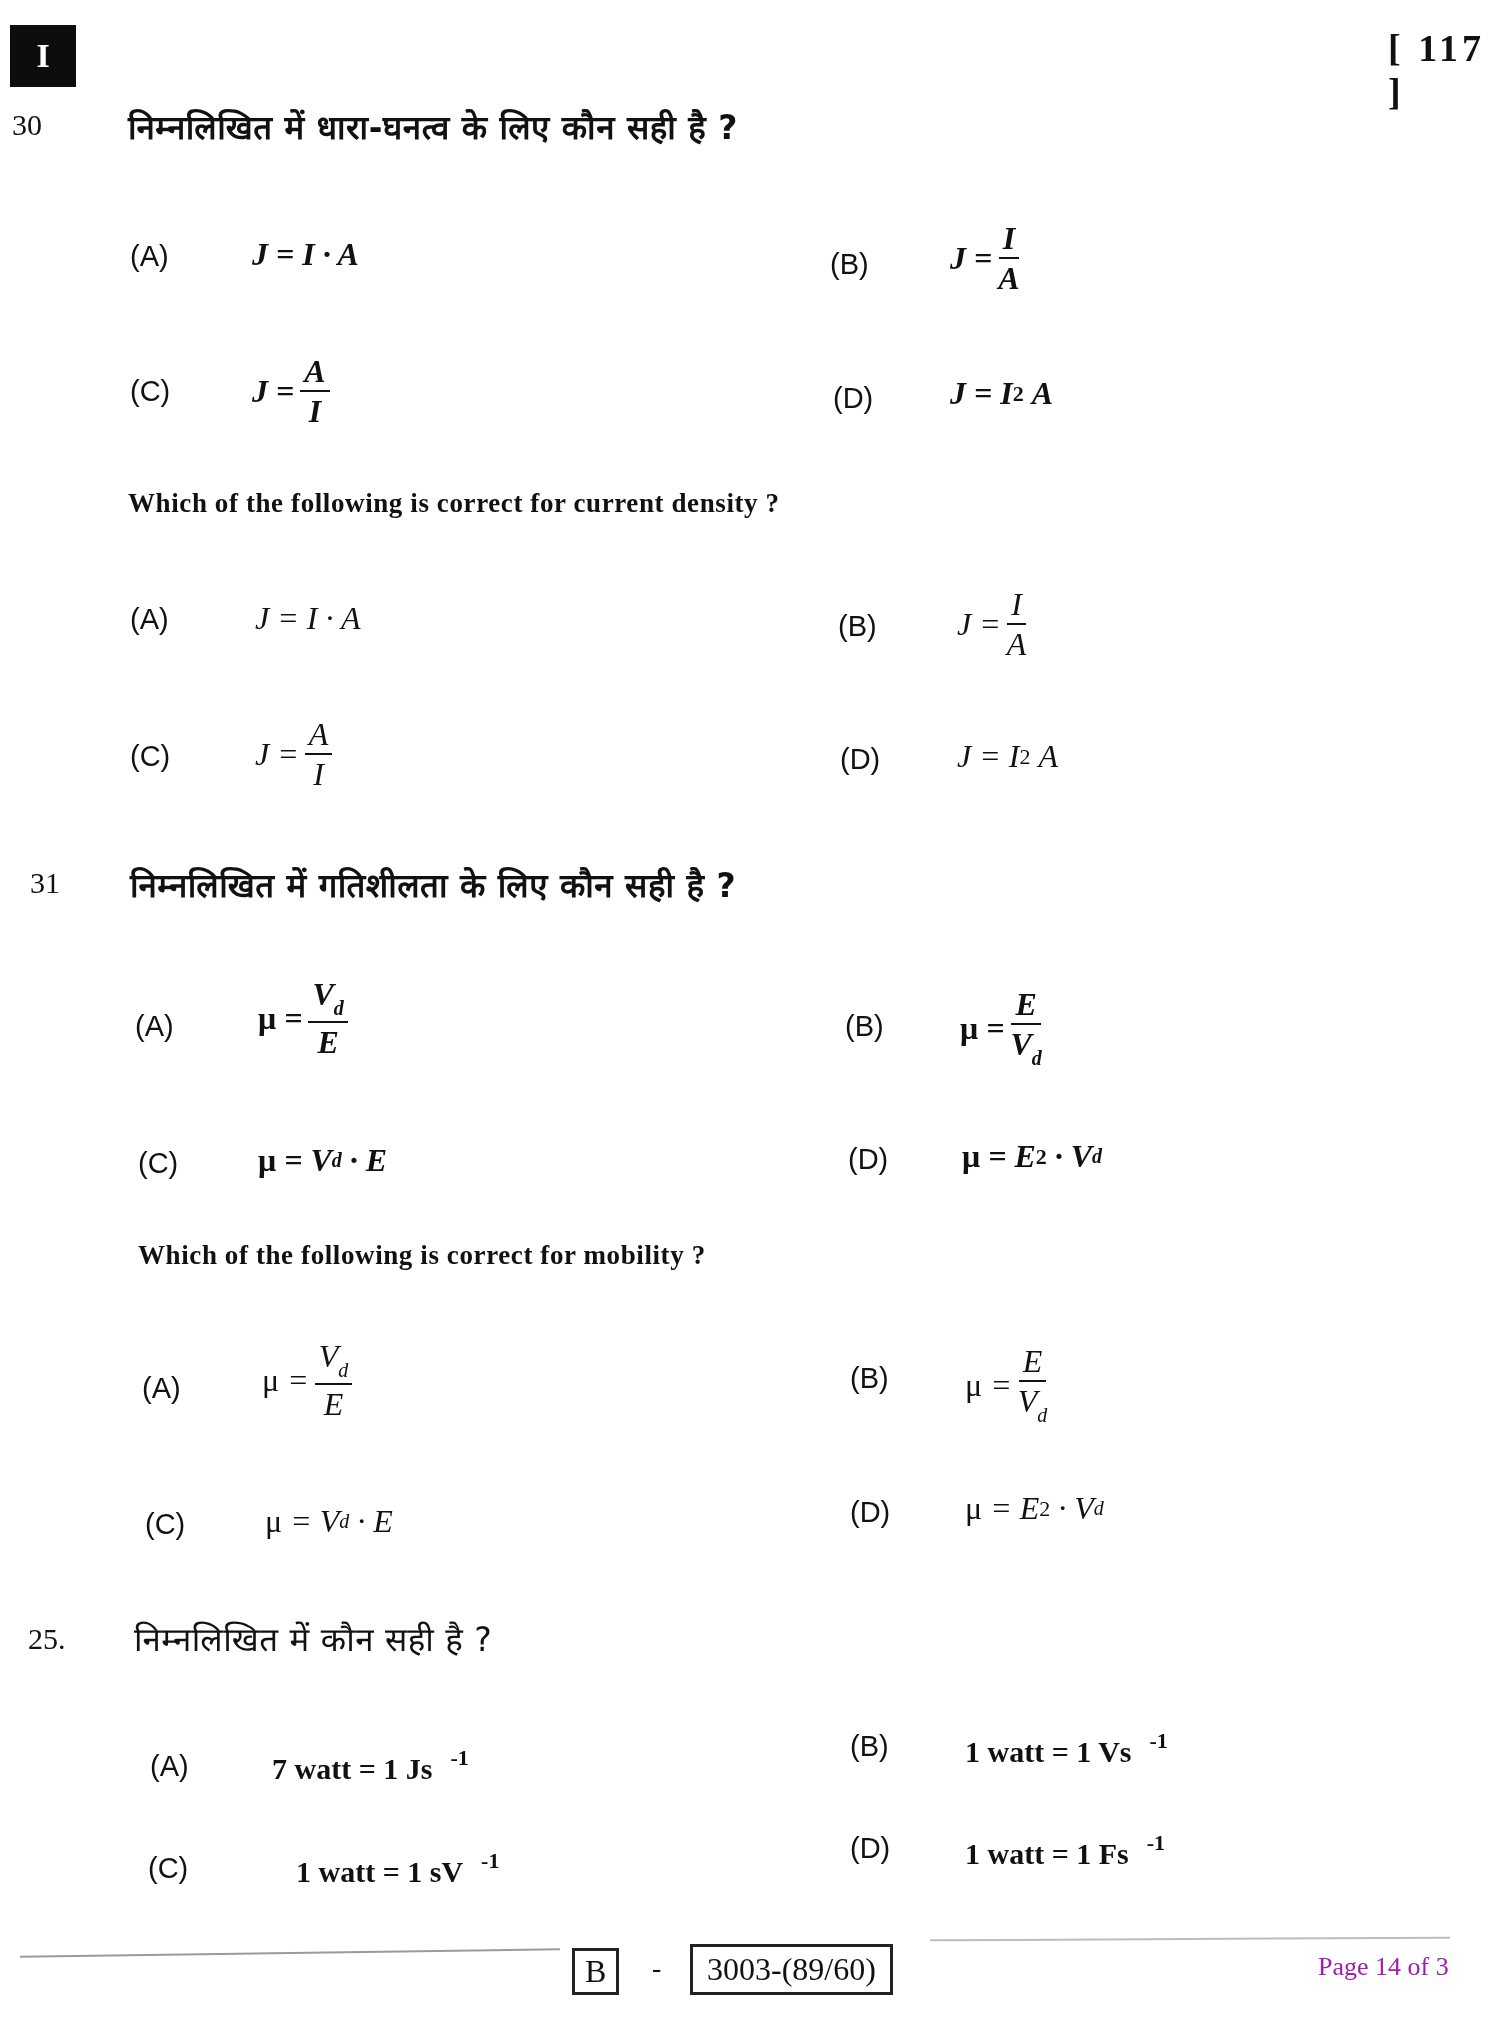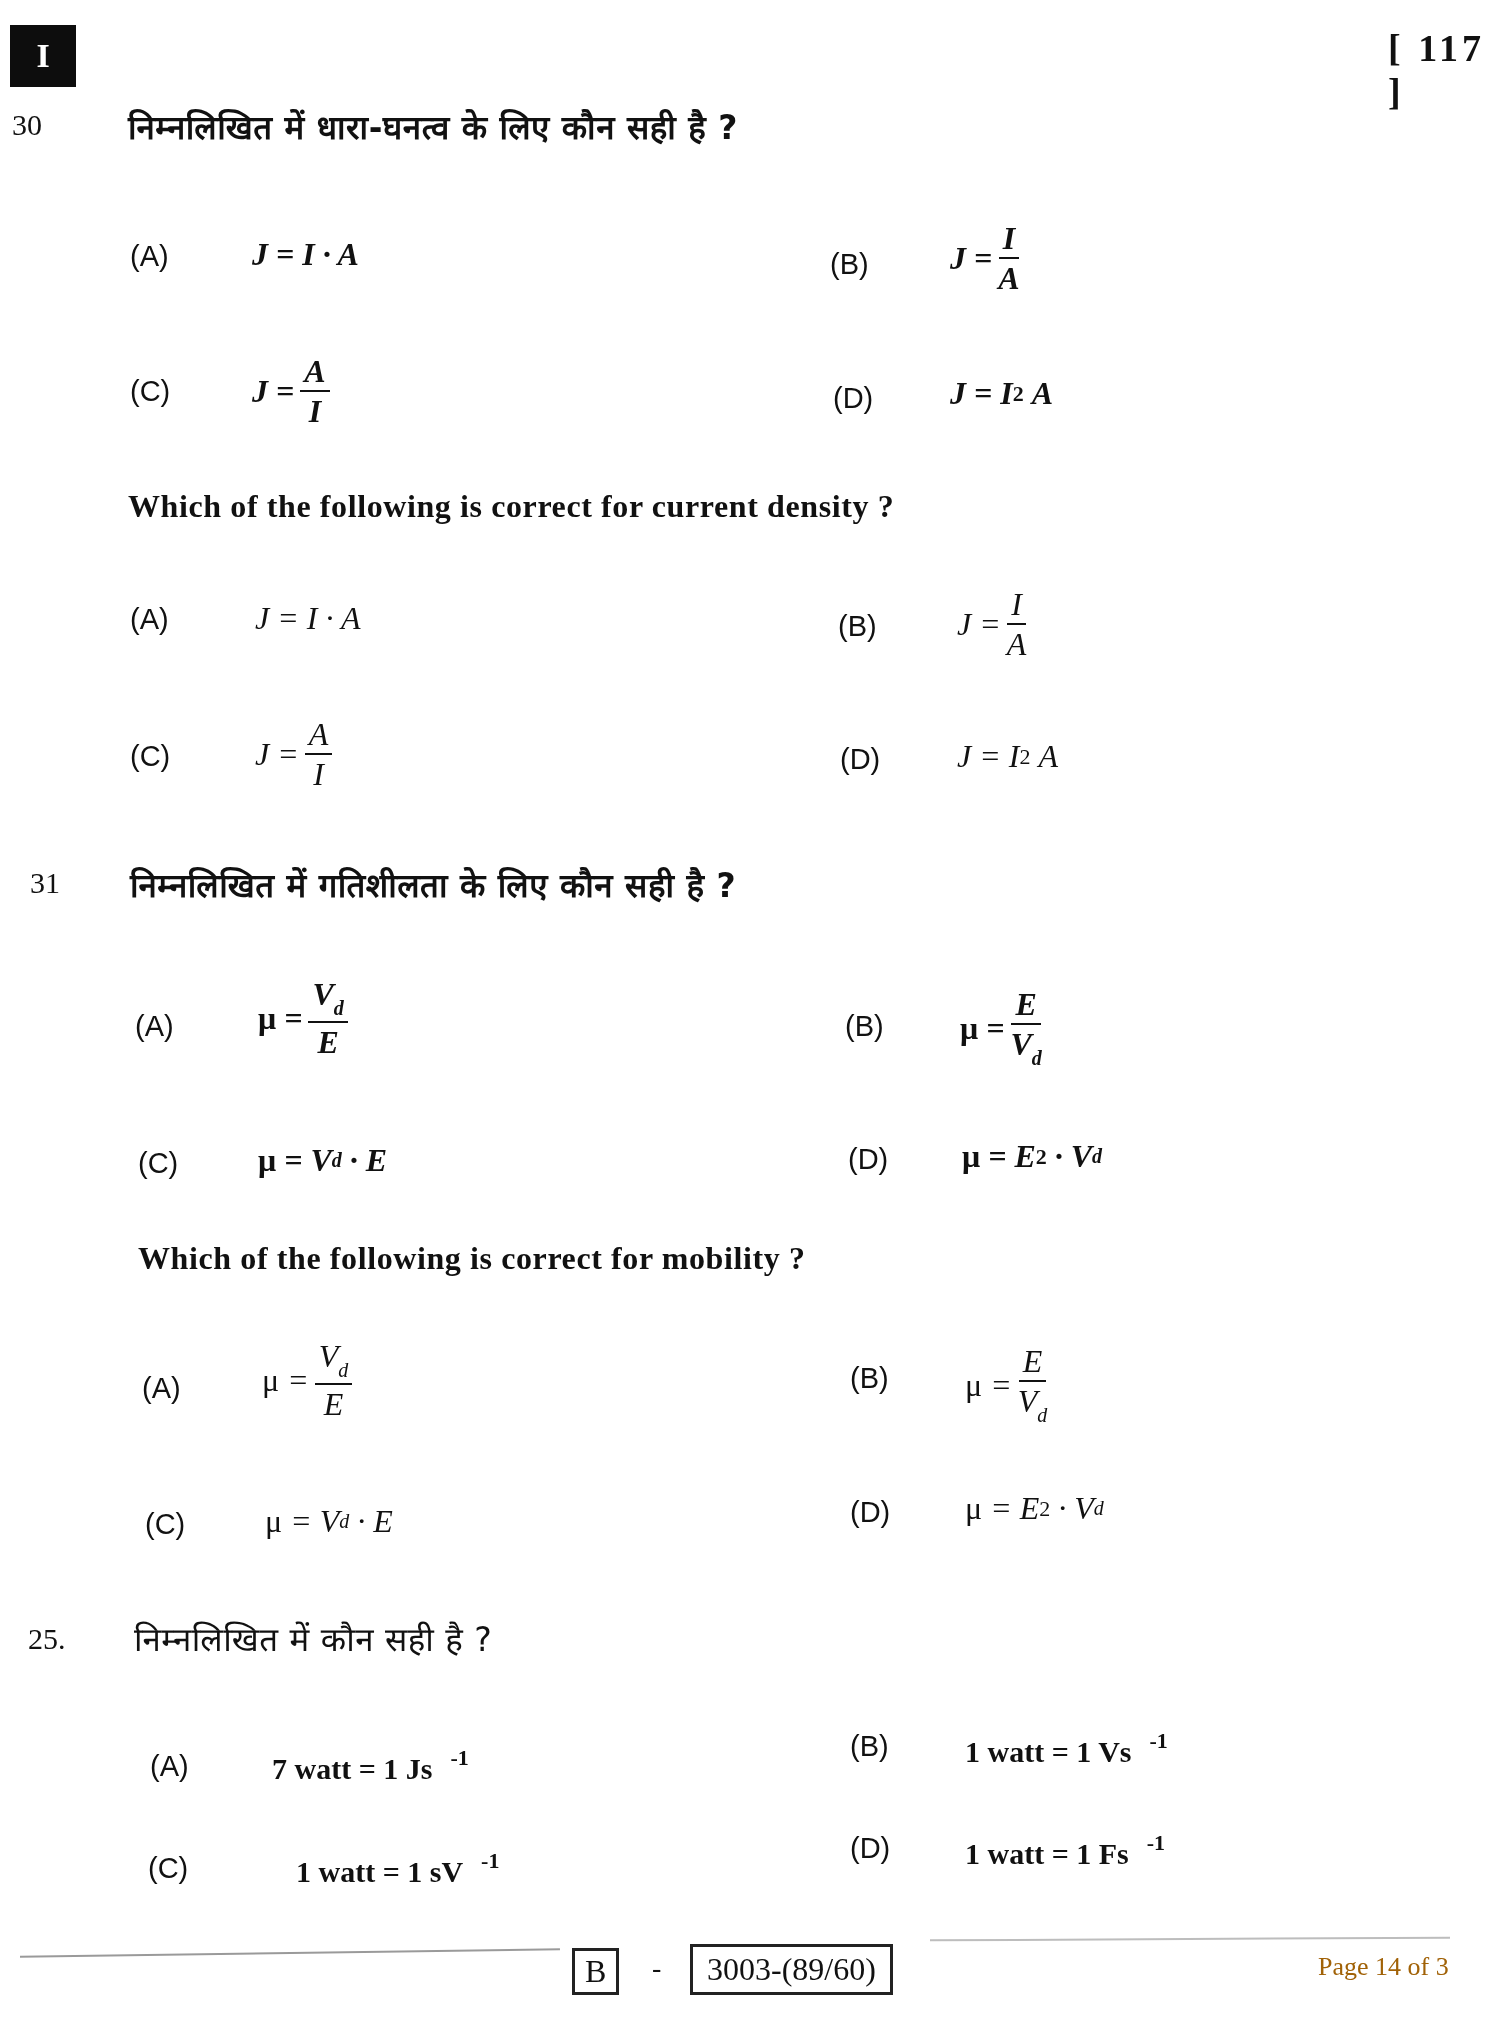--- a/index.html
+++ b/index.html
@@ -10,32 +10,32 @@
   }
   .abs { position: absolute; }
   .badge {
     left: 10px; top: 25px; width: 66px; height: 62px; background: #0d0d0d;
     color: #ffffff; font-weight: bold; font-size: 34px;
     display: flex; align-items: center; justify-content: center;
   }
   .page-num { left: 1388px; top: 26px; font-size: 38px; letter-spacing: 4px; font-weight: bold; }
   .qnum { font-size: 30px; }
   .hindi { font-family: "DejaVu Sans", sans-serif; font-size: 33px; font-weight: bold; letter-spacing: 0.5px; }
-  .eng { font-family: "Liberation Serif", serif; font-size: 32px; font-weight: bold; letter-spacing: 0.6px; }
+  .eng { font-family: "Liberation Serif", serif; font-size: 27px; font-weight: bold; letter-spacing: 0.6px; }
   .opt-label { font-family: "Liberation Sans", sans-serif; font-size: 29px; }
   .formula { font-family: "Liberation Serif", serif; font-style: italic; font-size: 32px; font-weight: bold; display: flex; align-items: center; }
   .frac { display: inline-flex; flex-direction: column; align-items: center; margin-left: 6px; line-height: 1; }
   .frac .num { border-bottom: 2.5px solid #111; padding: 0 4px 3px 4px; }
   .frac .den { padding-top: 3px; }
   .sub { font-size: 20px; vertical-align: -10px; }
   .sup { font-size: 22px; vertical-align: 14px; font-style: normal; }
   .watt { font-family: "Liberation Serif", serif; font-size: 30px; font-weight: bold; font-style: normal; }
   .footer-line { height: 2px; background: #9a9a9a; }
   .box { border: 3px solid #222; font-size: 32px; padding: 2px 10px; }
-  .pg { font-size: 26px; color: #a16207; }
+  .pg { font-size: 26px; color: #a21caf; }
 </style>
 </head>
 <body>
 
 <div class="abs badge">I</div>
 <div class="abs page-num">[ 117 ]</div>
 
 <div class="abs qnum" style="left:12px; top:108px;">30</div>
 <div class="abs hindi" style="left:128px; top:104px;">निम्नलिखित में धारा-घनत्व के लिए कौन सही है ?</div>
 

